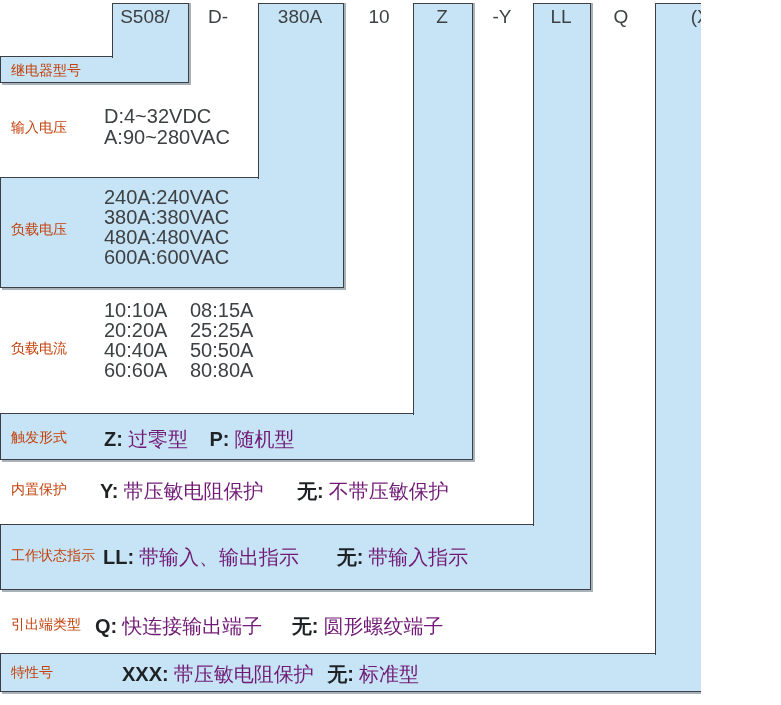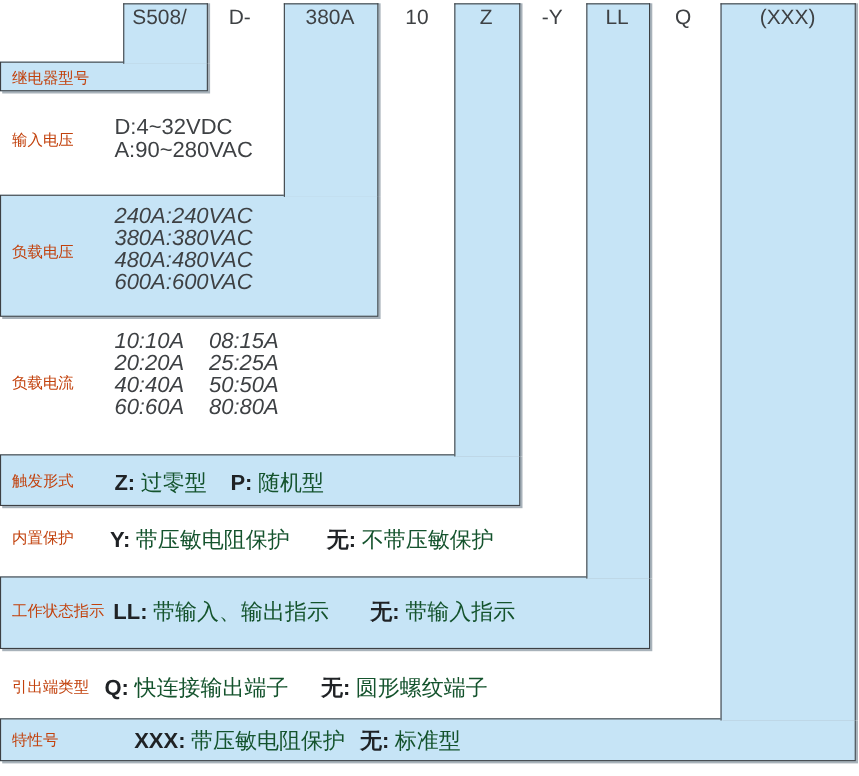--- a/index.html
+++ b/index.html
@@ -1,18 +1,18 @@
 <!DOCTYPE html>
 <html><head>
 <meta charset="utf-8">
 <style>
   html,body{margin:0;padding:0;background:#ffffff;}
   .canvas{
     position:relative;
-    width:781px;height:705px;
+    width:701px;height:705px;
     background:#ffffff;
     font-family:"Liberation Sans","DejaVu Sans",sans-serif;
     overflow:hidden;
   }
   
   .col{
     position:absolute;
     background:#C6E4F6;
     border:1px solid #3C4044;
     border-bottom:none;
@@ -50,24 +50,24 @@
   }
   
   .content{
     position:absolute;
     font-size:20px;
     color:#3E4144;
     line-height:21px;
     white-space:nowrap;
     z-index:3;
   }
-  .content.tight{line-height:20px;font-style:italic;}
+  .content.tight{line-height:20px;}
   .trow .c1{display:inline-block;width:86px;}
   .key{font-weight:bold;color:#1F2225;margin-right:5px;}
-  .desc{color:#14532d;}
+  .desc{color:#701a75;}
 </style>
 </head>
 <body>
 
 <div class="canvas">
 
   <div class="band" style="left:0;top:56px;width:189px;height:27px"></div>
   <div class="band" style="left:0;top:177px;width:344px;height:111px"></div>
   <div class="band" style="left:0;top:413px;width:473px;height:47px"></div>
   <div class="band" style="left:0;top:524px;width:591px;height:66px"></div>

